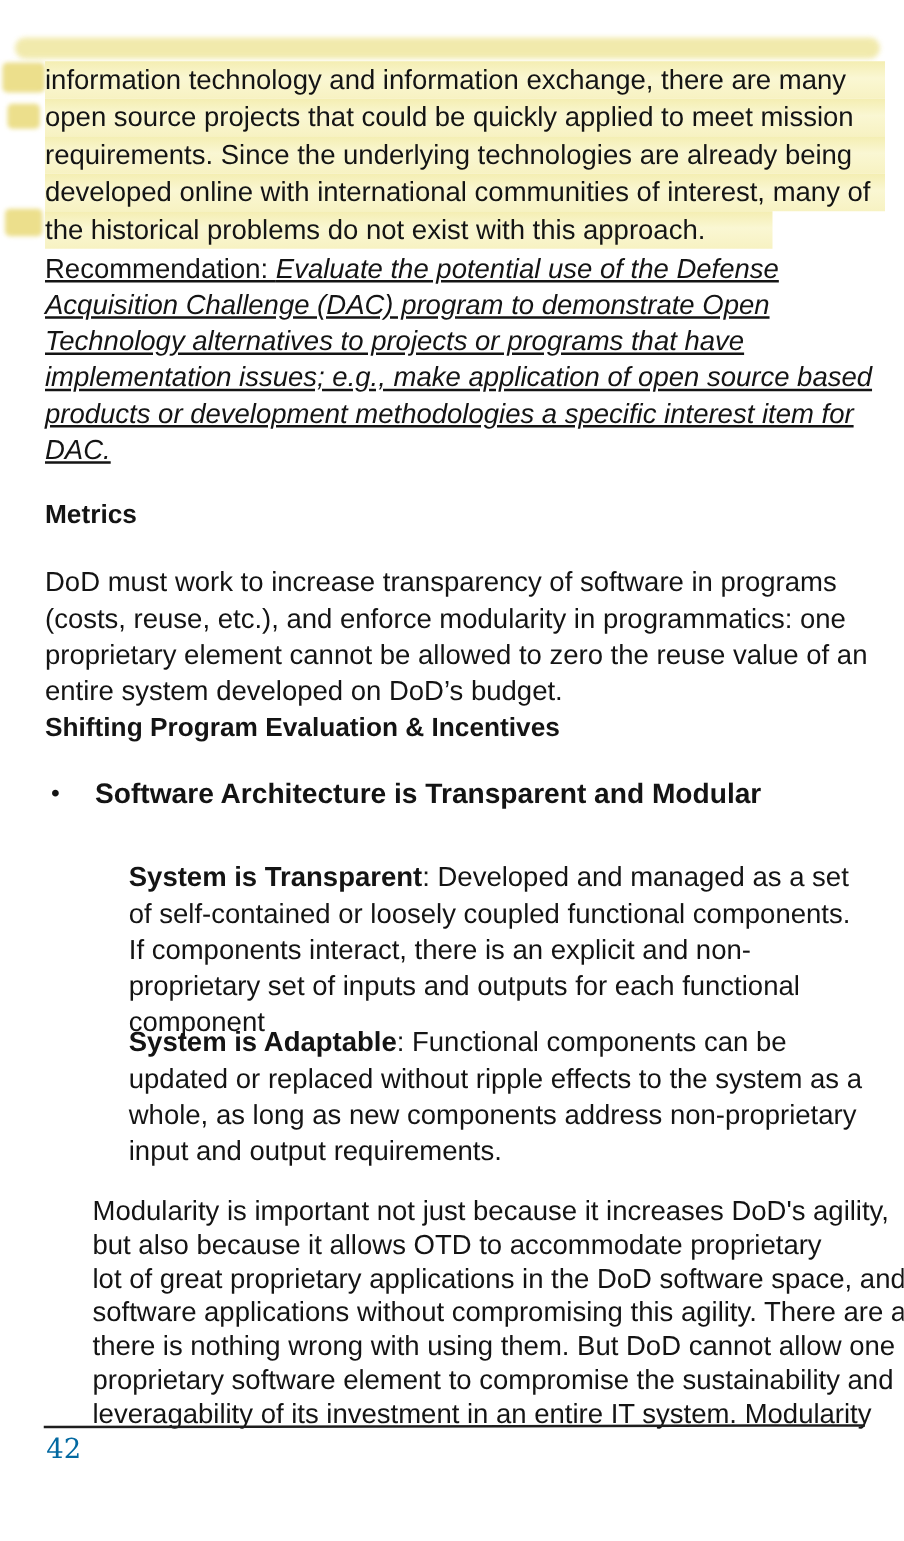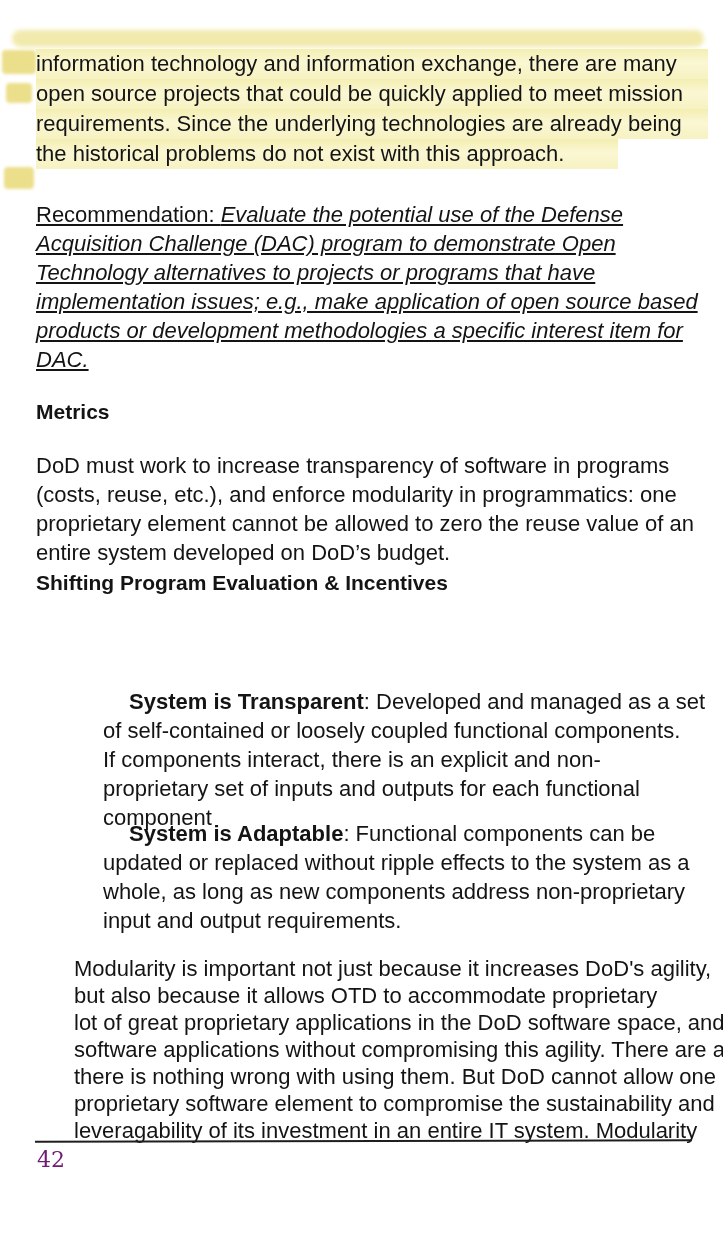--- a/index.html
+++ b/index.html
@@ -45,47 +45,48 @@
 
   .bullet-row {
     position: absolute; left: 41px; top: 622px;
     font-size: 22.5px; font-weight: bold; line-height: 26px;
   }
   .marker { display: inline-block; width: 35px; font-size: 19px; vertical-align: 1px; }
 
   .nested { left: 103px; width: 600px; }
   .n1 { top: 687px; }
   .n2 { top: 819px; }
-  .lead { font-weight: bold; margin-left: 26px; }
+  .lead { font-weight: bold; }
 
   .p4 { top: 955px; width: 684px; line-height: 27px; margin-left: 38px; }
 
   .footer-rule {
     position: absolute; top: 1140px; left: 35px; width: 657px; height: 2px;
     background: #1e1e1e; transform: rotate(-0.12deg);
   }
   .page-number {
     position: absolute; top: 1147px; left: 37px;
-    font-family: "DejaVu Serif", serif; font-size: 22px; color: #701a75;
+    font-family: "DejaVu Serif", serif; font-size: 22px; color: #0369a1;
   }
 </style>
 </head>
 <body>
 
 <div class="page">
 
   <div class="hl-smear"></div>
   <div class="hl-mark m1"></div>
   <div class="hl-mark m2"></div>
   <div class="hl-mark m3"></div>
 
   <div class="para p1">
     <span class="line hl">information technology and information exchange, there are many</span>
     <span class="line hl">open source projects that could be quickly applied to meet mission</span>
     <span class="line hl">requirements. Since the underlying technologies are already being</span>
+    <span class="line hl">developed online with international communities of interest, many of</span>
     <span class="line hl hl-last">the historical problems do not exist with this approach.</span>
   </div>
 
   <div class="para p2">
     <div class="line">
       <span>Recommendation: </span><span class="italic">Evaluate the potential use of the Defense</span>
     </div>
     <div class="line italic">Acquisition Challenge (DAC) program to demonstrate Open</div>
     <div class="line italic">Technology alternatives to projects or programs that have</div>
     <div class="line italic">implementation issues; e.g., make application of open source based</div>
@@ -97,20 +98,23 @@
 
   <div class="para p3" style="top:451px;">
     <div class="line">DoD must work to increase transparency of software in programs</div>
     <div class="line">(costs, reuse, etc.), and enforce modularity in programmatics: one</div>
     <div class="line">proprietary element cannot be allowed to zero the reuse value of an</div>
     <div class="line">entire system developed on DoD’s budget.</div>
   </div>
 
   <h2 class="heading shifting">Shifting Program Evaluation &amp; Incentives</h2>
 
+  <div class="bullet-row">
+    <span class="marker">•</span><span>Software Architecture is Transparent and Modular</span>
+  </div>
 
   <div class="para nested n1">
     <div class="line">
       <span class="lead">System is Transparent</span><span>: Developed and managed as a set</span>
     </div>
     <div class="line">of self-contained or loosely coupled functional components.</div>
     <div class="line">If components interact, there is an explicit and non-</div>
     <div class="line">proprietary set of inputs and outputs for each functional</div>
     <div class="line">component</div>
   </div>

